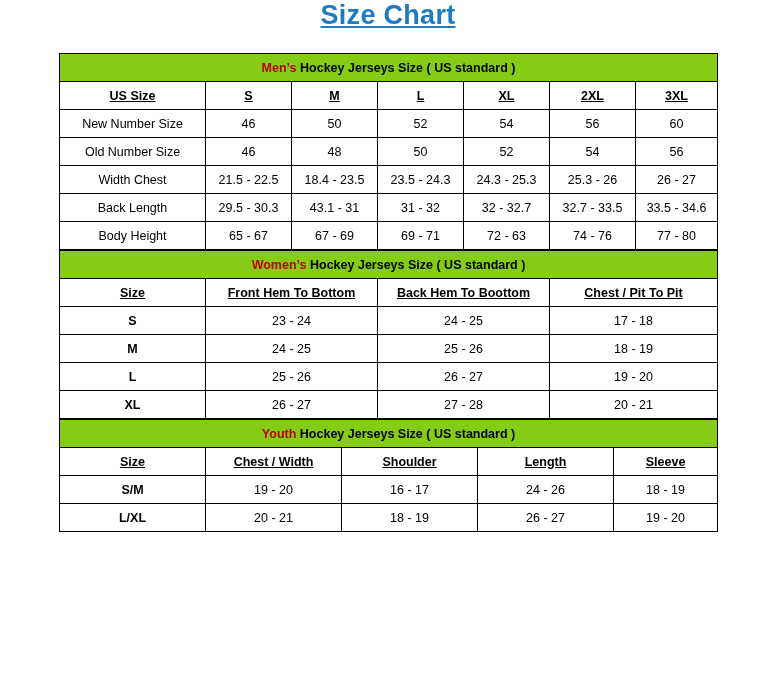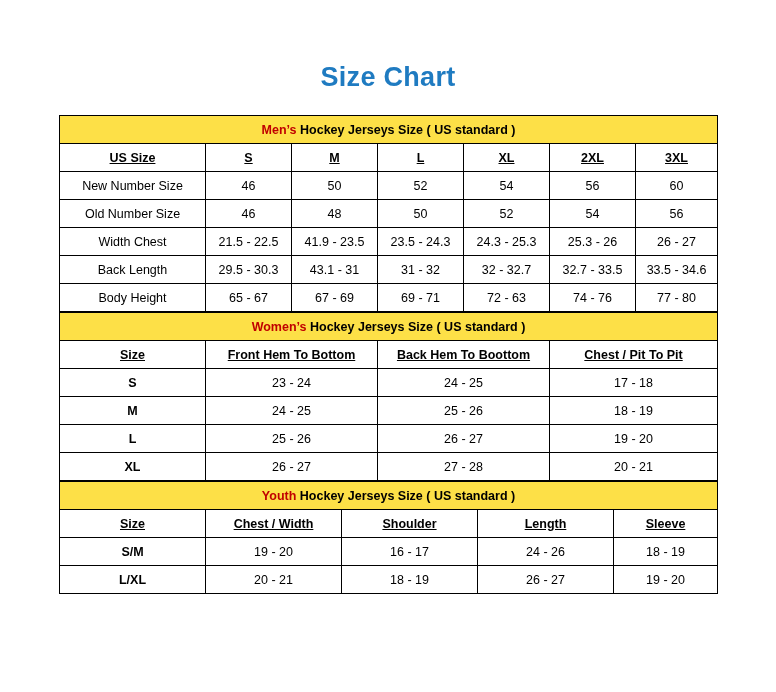--- a/index.html
+++ b/index.html
@@ -17,42 +17,42 @@
     width: 776px;
     height: 692px;
     position: relative;
     box-sizing: border-box;
   }
   .title {
     text-align: center;
     color: #1f7bc1;
     font-size: 27px;
     font-weight: bold;
-    padding-top: 62px;
     letter-spacing: 0.3px;
+    text-decoration: underline;
   }
   .chart-wrap {
     margin: 22px auto 0 auto;
     width: 658px;
   }
   table.size-table {
     border-collapse: collapse;
     width: 100%;
     table-layout: fixed;
   }
   table.size-table td {
     border: 1px solid #000000;
     text-align: center;
     vertical-align: middle;
     font-size: 12.5px;
     height: 25px;
     padding: 1px 2px;
   }
   td.banner {
-    background: #fde047;
+    background: #84cc16;
     font-weight: bold;
     font-size: 13.5px;
     height: 29px;
     color: #000000;
   }
   td.banner .accent-men {
     color: #c00000;
   }
   td.banner .accent-women {
     color: #c00000;
@@ -117,21 +117,21 @@
           <td>46</td>
           <td>48</td>
           <td>50</td>
           <td>52</td>
           <td>54</td>
           <td>56</td>
         </tr>
         <tr>
           <td class="rowlabel">Width Chest</td>
           <td>21.5 - 22.5</td>
-          <td>41.9 - 23.5</td>
+          <td>18.4 - 23.5</td>
           <td>23.5 - 24.3</td>
           <td>24.3 - 25.3</td>
           <td>25.3 - 26</td>
           <td>26 - 27</td>
         </tr>
         <tr>
           <td class="rowlabel">Back Length</td>
           <td>29.5 - 30.3</td>
           <td>43.1 - 31</td>
           <td>31 - 32</td>

